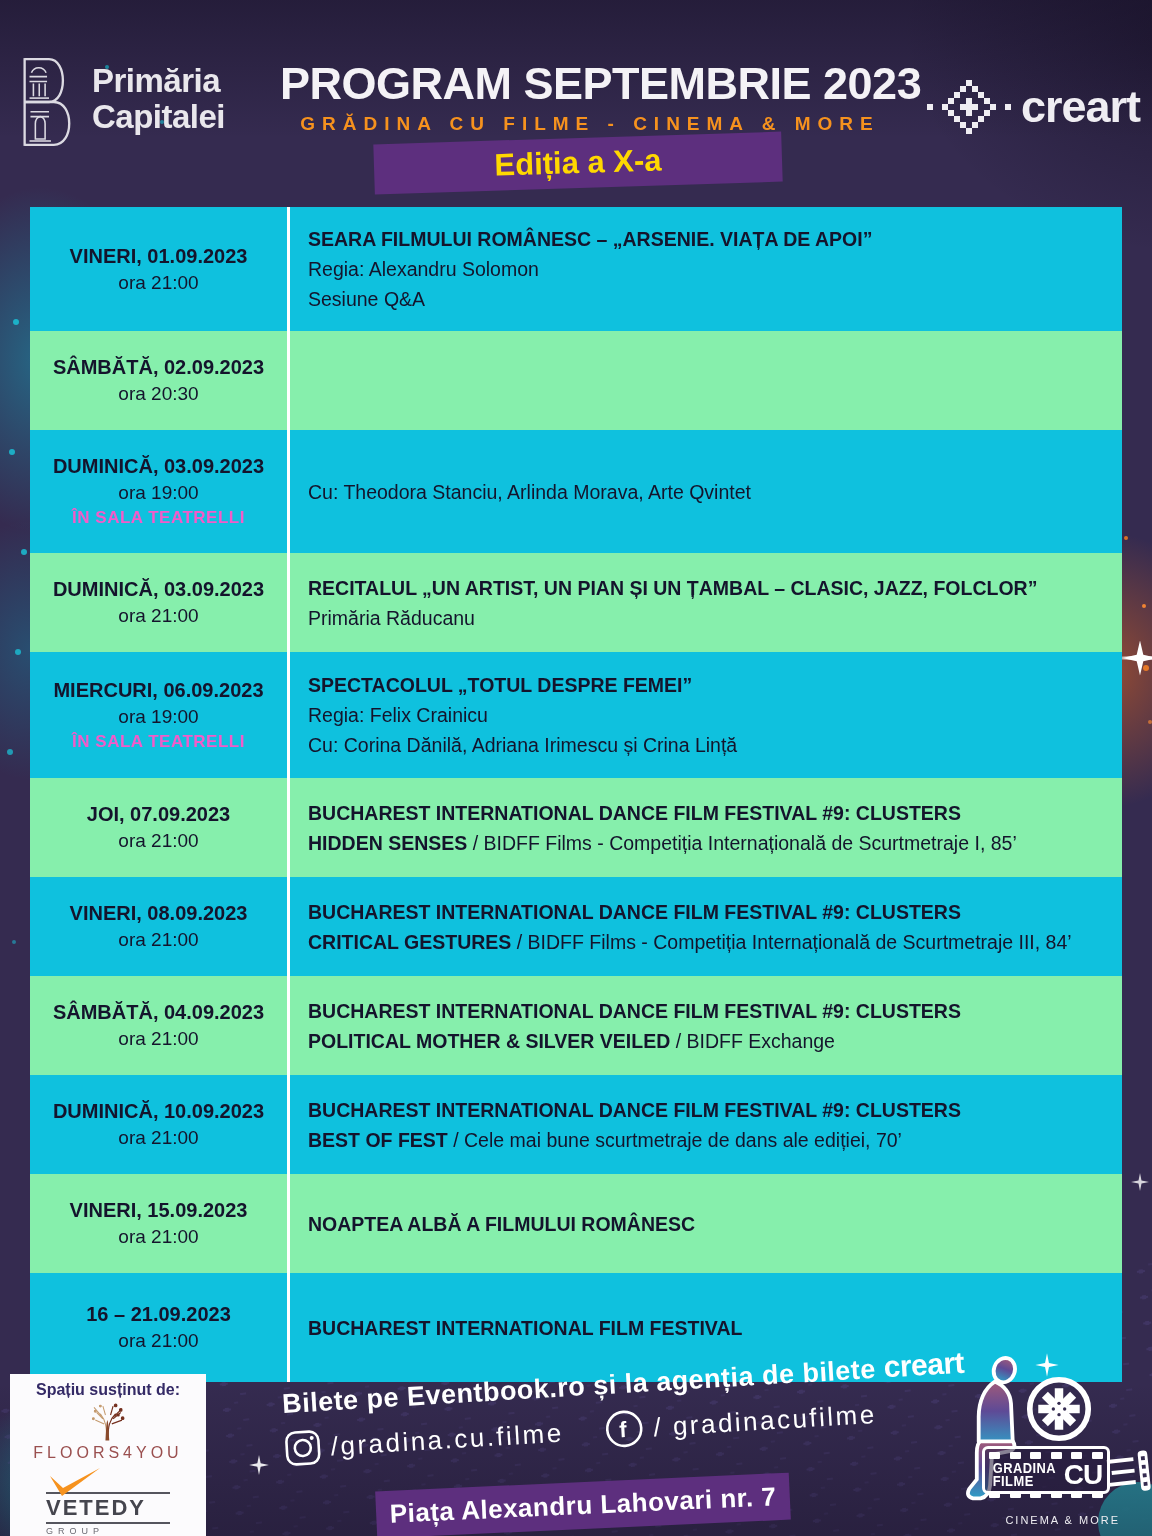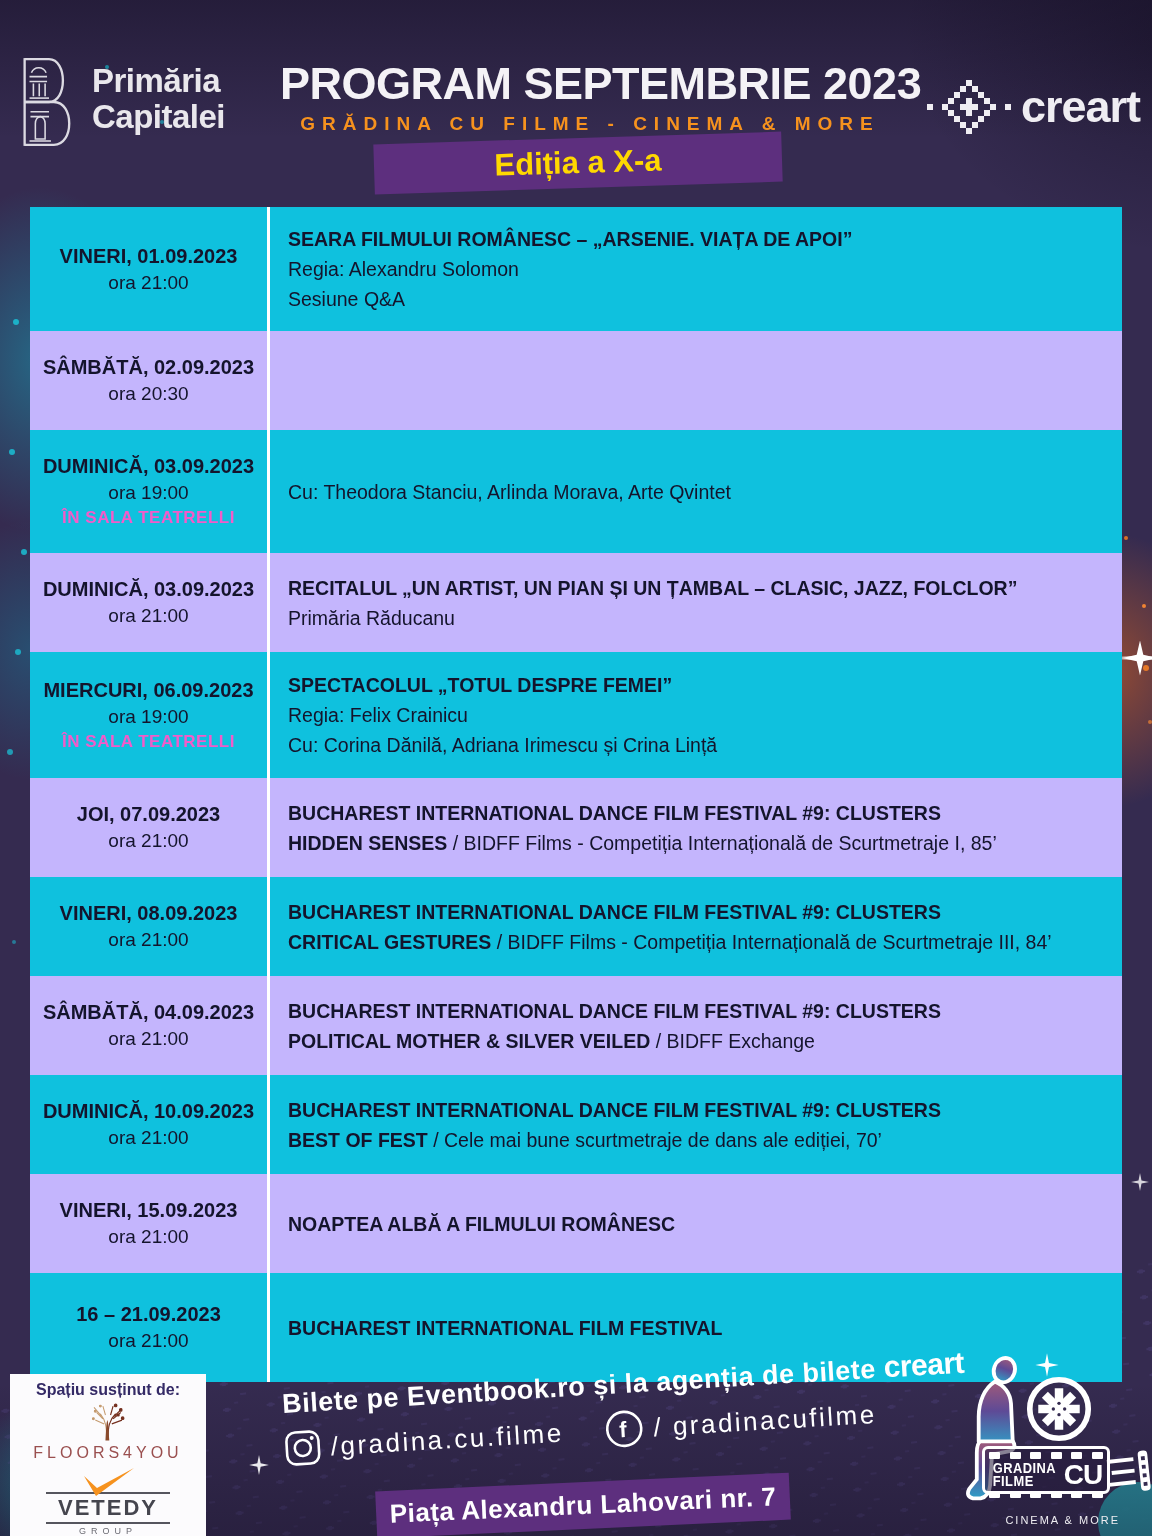--- a/index.html
+++ b/index.html
@@ -47,38 +47,38 @@
   .edition-banner span{color:#ffd800;font-weight:700;font-size:31px;}
 
   
   .schedule{position:absolute;left:30px;top:207px;width:1092px;display:flex;flex-direction:column;}
   .row{display:flex;min-height:93px;}
   .row-tall{min-height:124px;}
   .row-venue{min-height:116px;}
   .row-tall.row-venue{min-height:126px;}
   .row:last-child{min-height:109px;}
   .row-cyan{background:#0fc1de;}
-  .row-white{background:#c4b5fd;}
-  .cell-date{width:240px;box-sizing:border-box;border-right:3px solid #ffffff;display:flex;flex-direction:column;
+  .row-white{background:#86efac;}
+  .cell-date{width:260px;box-sizing:border-box;border-right:3px solid #ffffff;display:flex;flex-direction:column;
     justify-content:center;align-items:center;text-align:center;color:#14142c;padding:23px 6px;}
   .date{font-weight:700;font-size:20px;line-height:27px;}
   .time{font-size:19px;line-height:26px;}
   .venue{color:#f25cc9;font-weight:700;font-size:17px;line-height:24px;letter-spacing:.5px;}
   .cell-event{flex:1;display:flex;flex-direction:column;justify-content:center;color:#14142c;
     padding:10px 12px 10px 18px;border-radius:25px;}
   .event-line{font-size:19.5px;line-height:30px;}
   .seg-bold{font-weight:700;}
 
   
   .sponsor-box{position:absolute;left:10px;top:1374px;width:196px;height:162px;background:#fcfbfd;
     display:flex;flex-direction:column;align-items:center;padding-top:7px;box-sizing:border-box;}
   .sponsor-label{color:#342a66;font-weight:700;font-size:16px;}
   .tree-logo{width:62px;height:64px;margin-top:2px;}
   .floors-name{color:#9a4f4f;font-size:16px;letter-spacing:4px;margin-top:1px;}
-  .vetedy{margin-top:4px;width:124px;text-align:center;}
+  .vetedy{margin-top:4px;width:124px;text-align:left;}
   .vetedy-check{margin-bottom:-12px;}
   .vetedy-name{display:block;border-top:2px solid #55555e;border-bottom:2px solid #55555e;
     color:#45454e;font-weight:800;font-size:22px;letter-spacing:2px;padding:1px 0;}
   .vetedy-sub{display:block;color:#6a6a72;font-size:9px;letter-spacing:5px;margin-top:2px;}
 
   .social-block{position:absolute;left:283px;top:1368px;width:610px;color:#fff;transform:rotate(-3.4deg);}
   .tickets-line{font-size:27px;font-weight:600;letter-spacing:.5px;white-space:nowrap;}
   .creart-word{font-weight:800;font-size:30px;letter-spacing:-.5px;}
   .handles{display:flex;align-items:center;gap:42px;margin-top:10px;}
   .handle{display:flex;align-items:center;gap:10px;font-size:26px;letter-spacing:2.5px;white-space:nowrap;}

